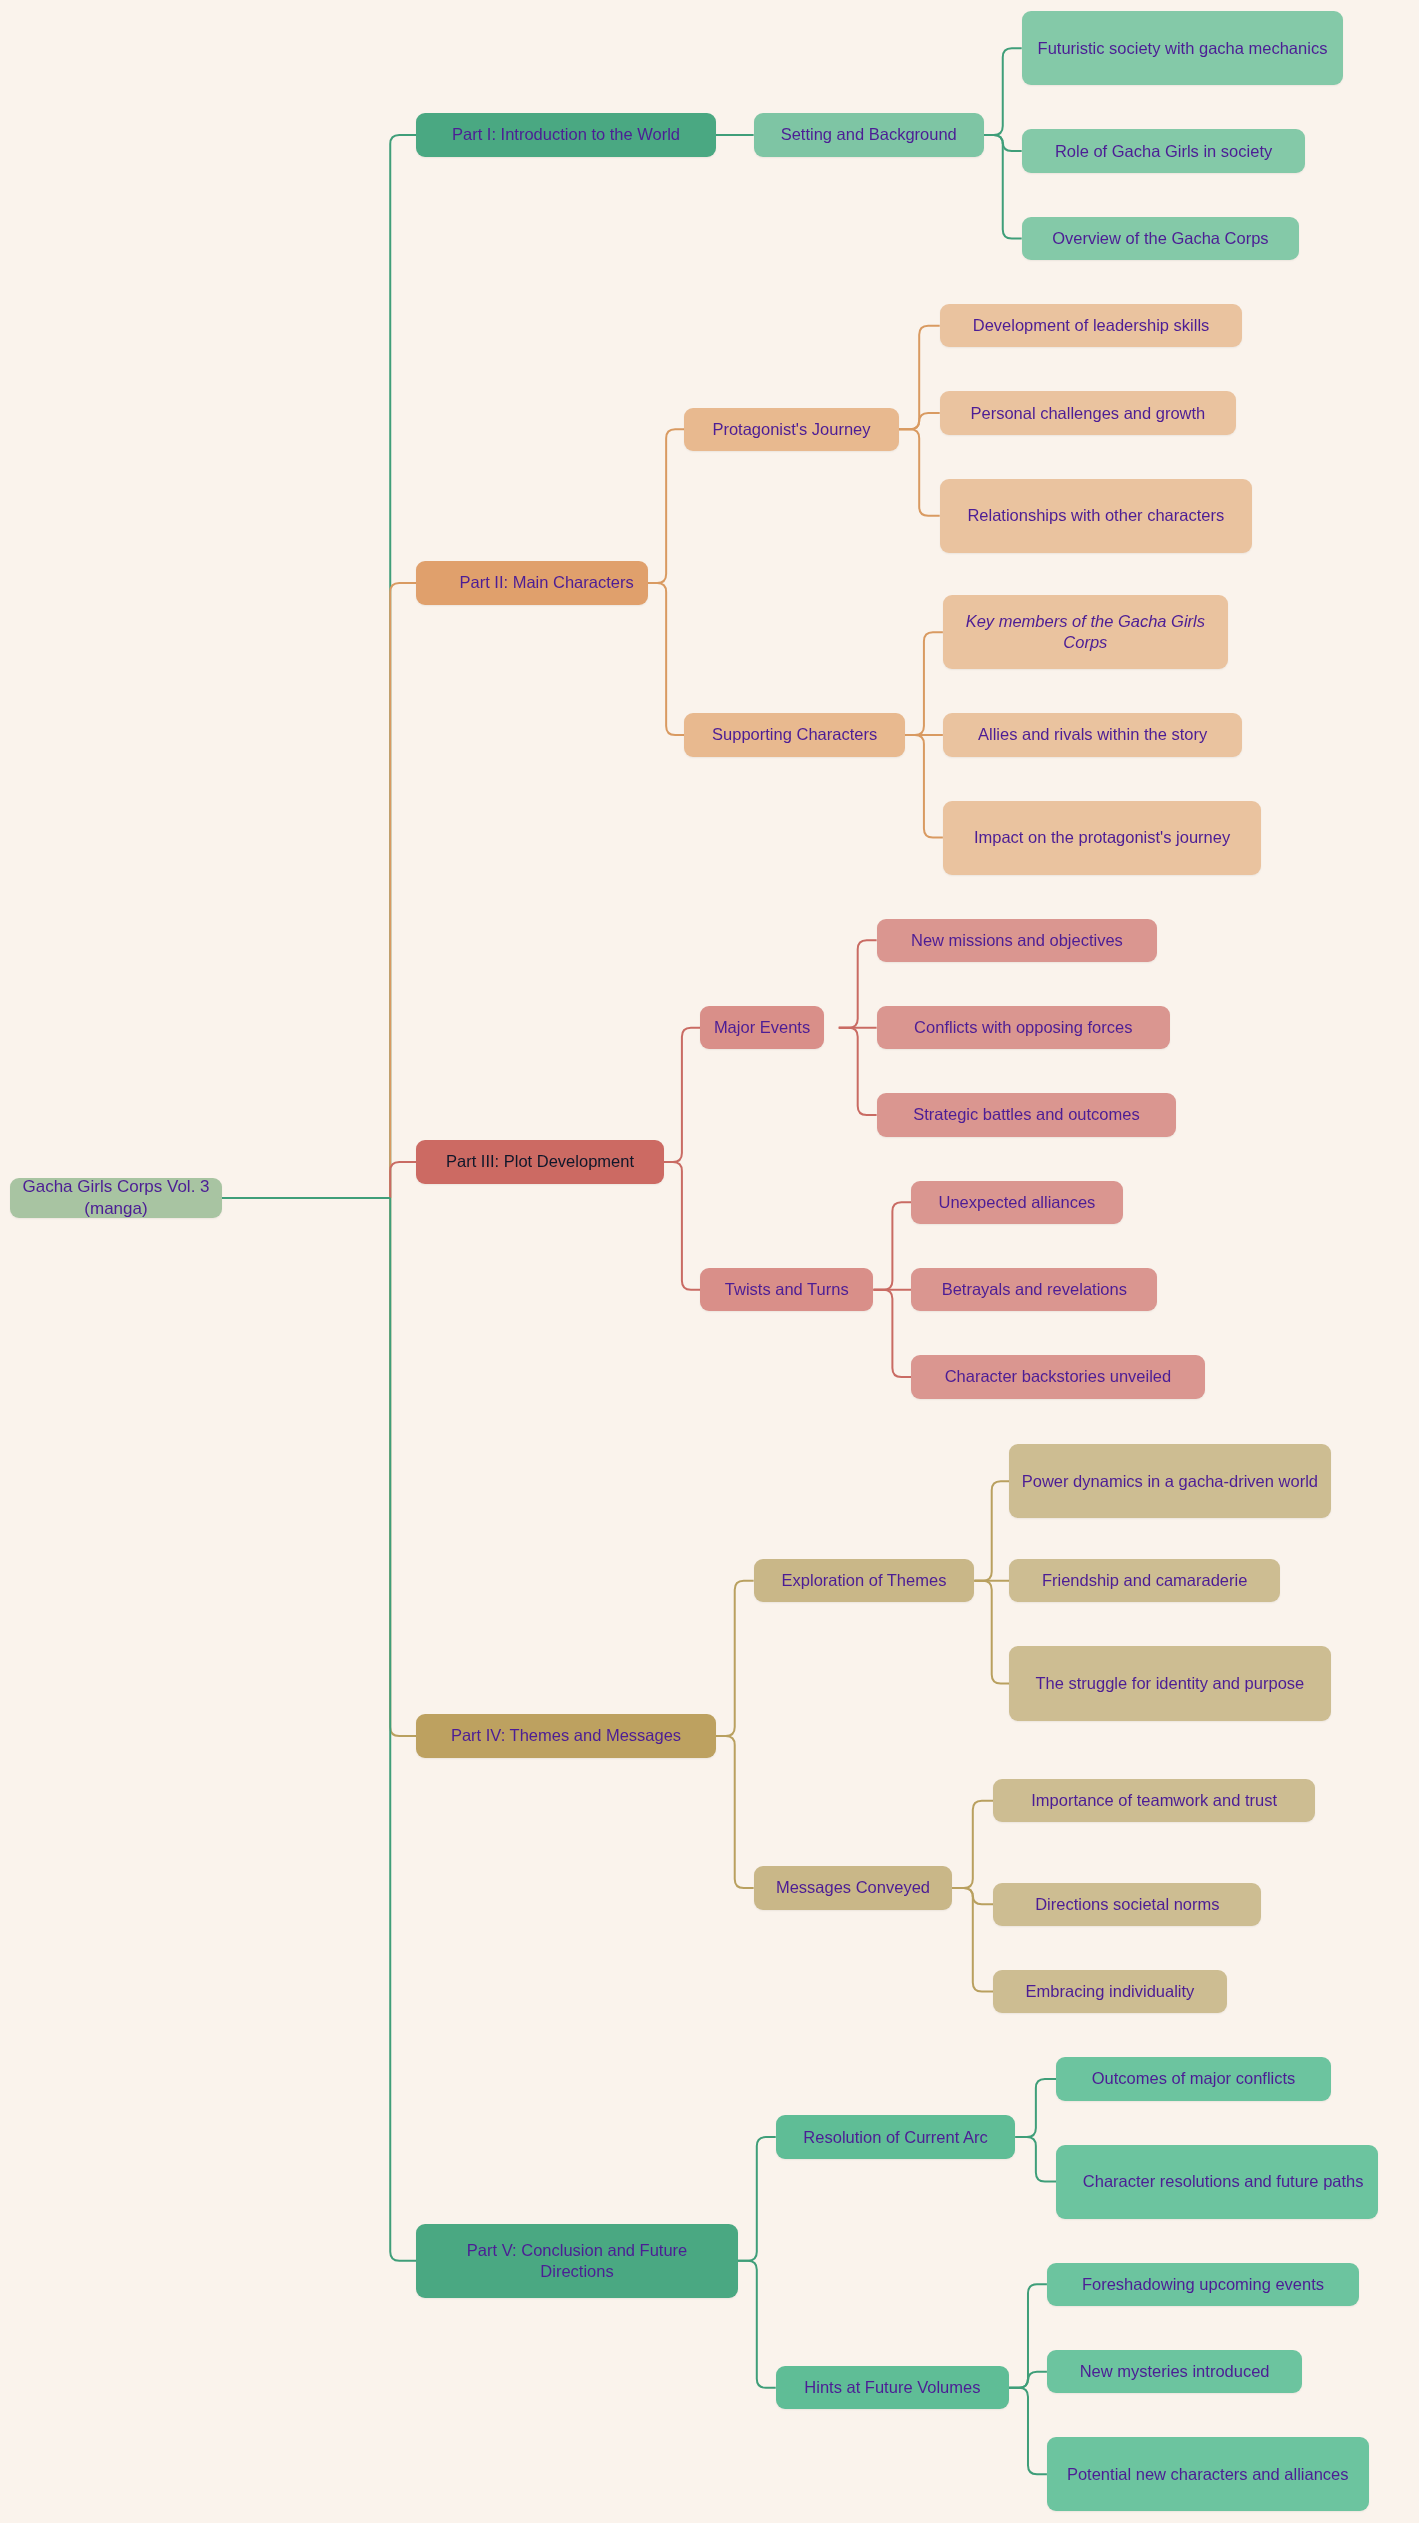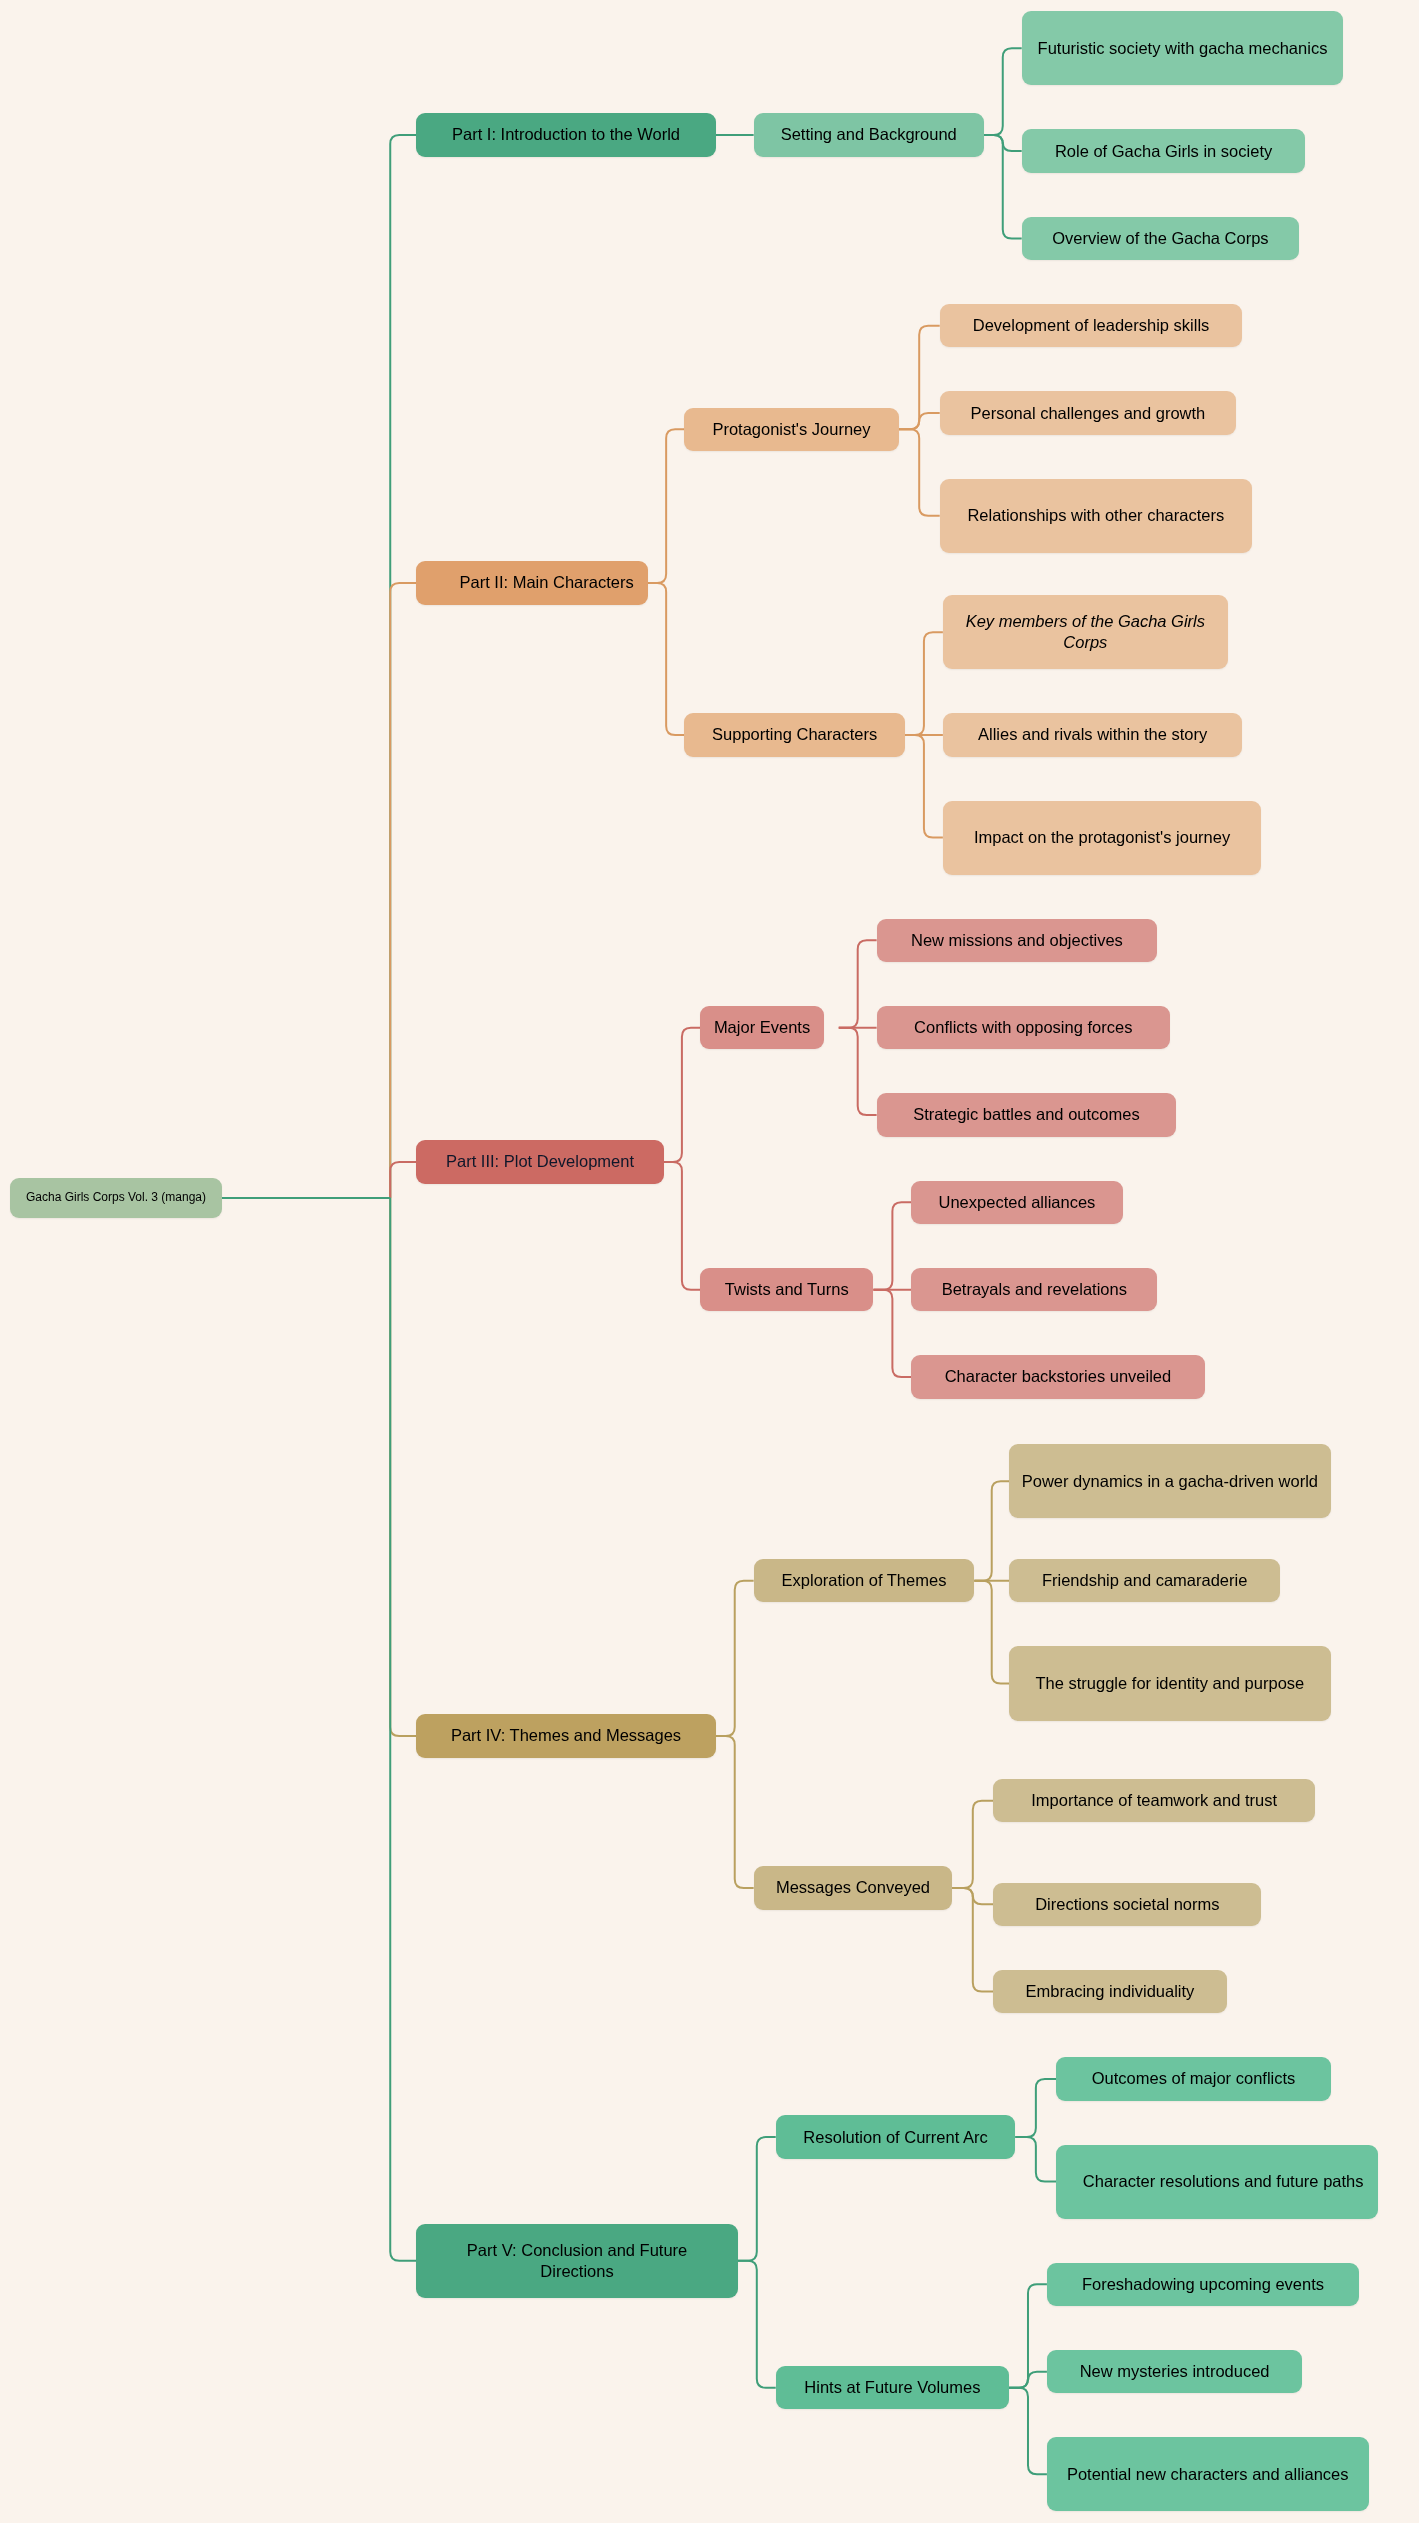--- a/index.html
+++ b/index.html
@@ -11,27 +11,27 @@
     position:relative;
   }
   #map{position:absolute;inset:0;}
   svg.links{position:absolute;left:0;top:0;width:1419px;height:2523px;pointer-events:none;}
   .node{
     position:absolute;
     box-sizing:border-box;
     display:flex;align-items:center;justify-content:center;
     text-align:center;
     border-radius:9px;
-    color:#000000;
+    color:#4c1d95;
     line-height:1.28;
     padding:6px 12px;
     font-size:16.5px;
     box-shadow:0 1px 2px rgba(0,0,0,0.06);
   }
-  .node.root{font-size:12px;}
+  .node.root{font-size:17px;}
   .node.white{color:#0f172a;}
 </style>
 </head>
 <body>
 
 <div id="map">
   <svg class="links" id="links" viewBox="0 0 1419 2523">
       <path d="M 222 1198 L 390.24 1198 M 390.24 1198 L 390.24 143.8971153846154 Q 390.24 134.8971153846154 399.24 134.8971153846154 L 416.24 134.8971153846154" fill="none" stroke="#3f9e79" stroke-width="2"></path>
       <path d="M 222 1198 L 390.24 1198 M 390.24 1198 L 390.24 591.8913461538461 Q 390.24 582.8913461538461 399.24 582.8913461538461 L 416.24 582.8913461538461" fill="none" stroke="#d99a61" stroke-width="2"></path>
       <path d="M 222 1198 L 390.24 1198 M 390.24 1198 L 390.24 1170.8875 Q 390.24 1161.8875 399.24 1161.8875 L 416.24 1161.8875" fill="none" stroke="#c96b63" stroke-width="2"></path>

